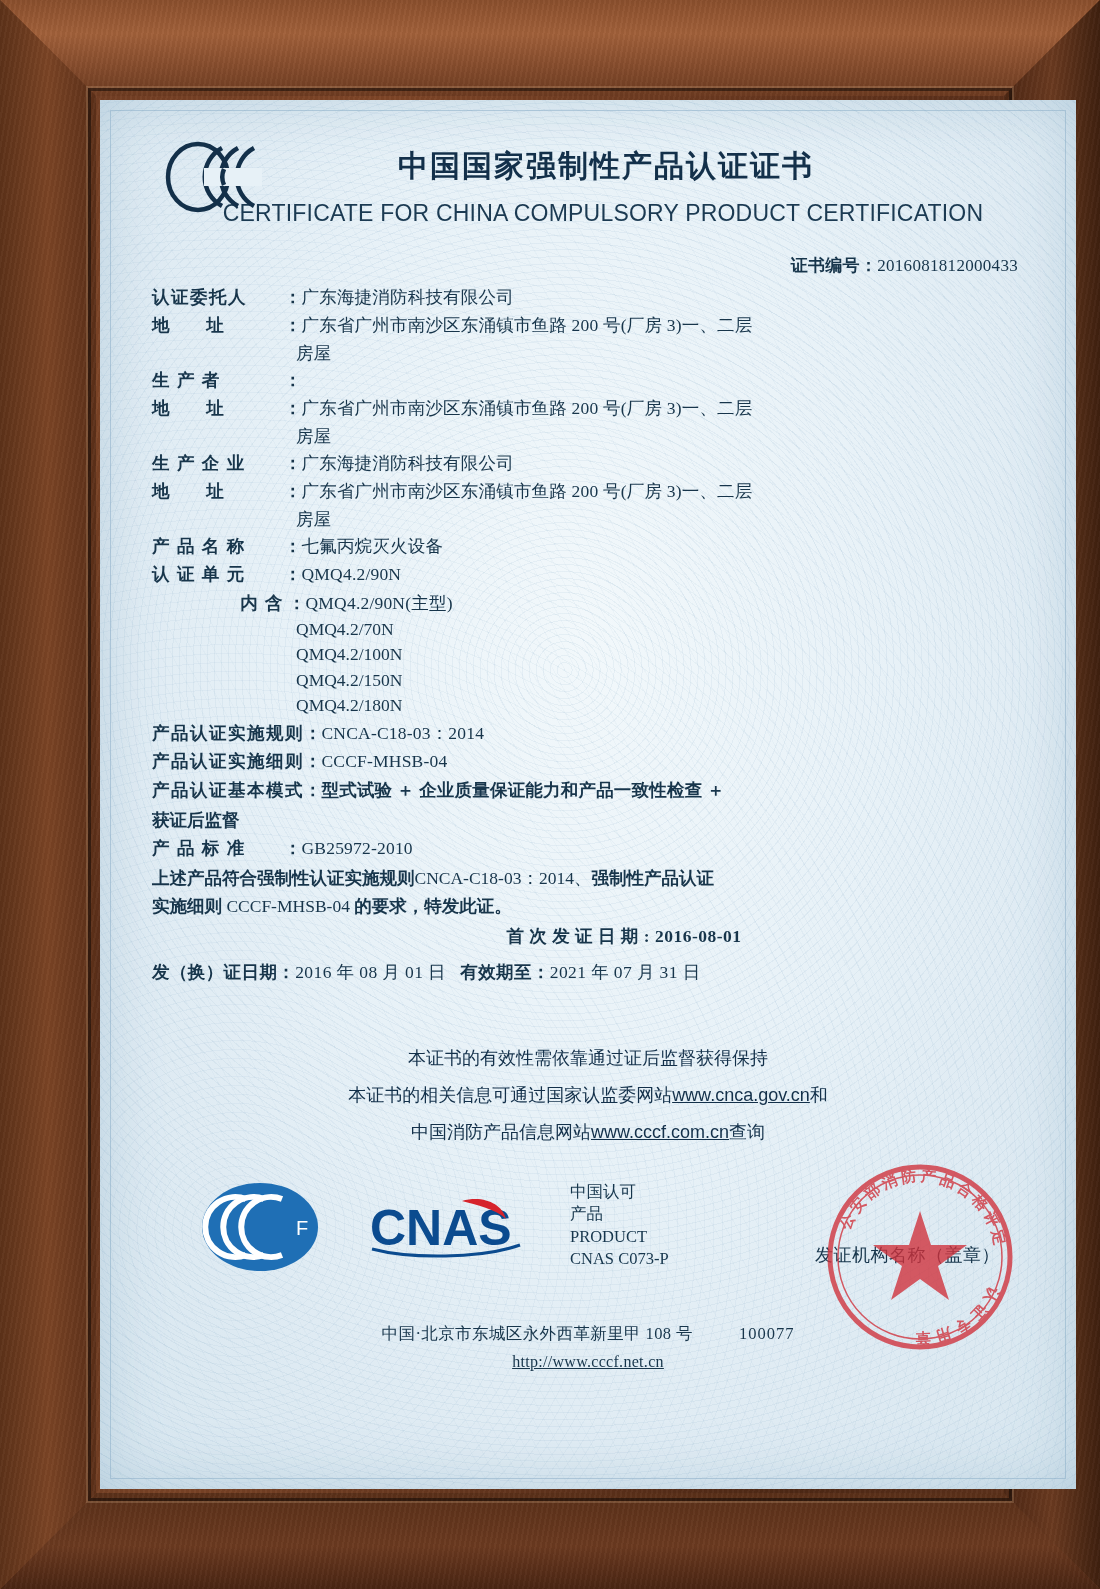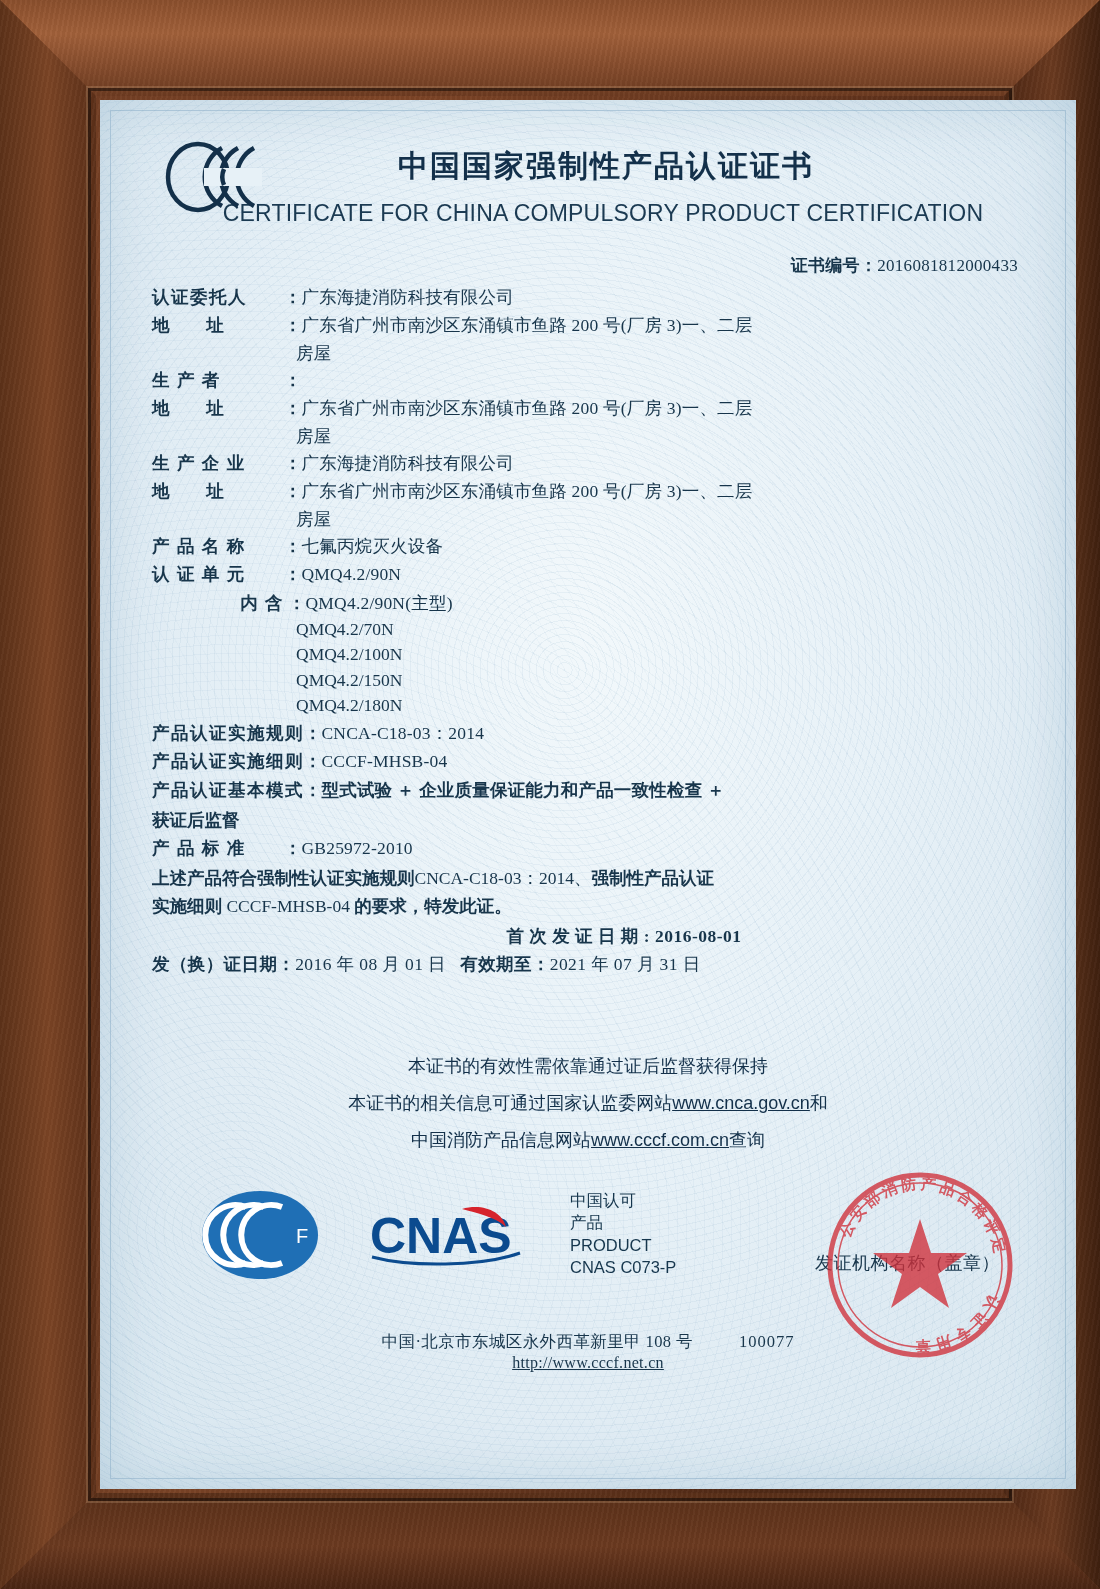--- a/index.html
+++ b/index.html
@@ -183,28 +183,28 @@
   .first-issue {
     text-align: center;
     font-weight: bold;
     font-size: 17.5px;
     margin-top: 4px;
     letter-spacing: .5px;
     padding-left: 60px;
   }
   .issue-row {
     font-size: 17.5px;
-    margin-top: 4px;
+    margin-top: 12px;
     letter-spacing: .4px;
   }
   .issue-row b { font-weight: bold; }
 
   
   .notes {
-    margin-top: 72px;
+    margin-top: 56px;
     text-align: center;
     font-size: 18px;
     line-height: 2.05;
     font-family: "Liberation Sans", sans-serif;
     color: #13304a;
   }
   .notes .u {
     text-decoration: underline;
   }
 
@@ -220,21 +220,21 @@
     width: 120px; height: 92px;
   }
   .cnas {
     position: absolute;
     left: 230px; top: 16px;
     width: 190px; height: 72px;
   }
   .cnas-text {
     position: absolute;
     left: 430px; top: 4px;
-    font-family: Liberation Sans, sans-serif;
+    font-family: Liberation Serif, serif;
     font-size: 16.5px;
     line-height: 1.35;
     color: #16364d;
   }
   .issuer-label {
     position: absolute;
     right: 36px; top: 66px;
     font-size: 18px;
     font-weight: normal;
     letter-spacing: .5px;
@@ -258,21 +258,21 @@
     letter-spacing: 1.5px;
     color: #12304a;
   }
   .addr {
     margin-top: 14px;
     font-size: 16.5px;
     letter-spacing: .4px;
   }
   .addr .zip { margin-left: 46px; letter-spacing: 1px; }
   .site {
-    margin-top: 1px;
+    margin-top: 8px;
     font-size: 16px;
     text-decoration: underline;
     letter-spacing: .3px;
   }
 </style>
 </head>
 <body>
 
 <div class="frame-outer">
   <div class="bev-top bevel"></div>

